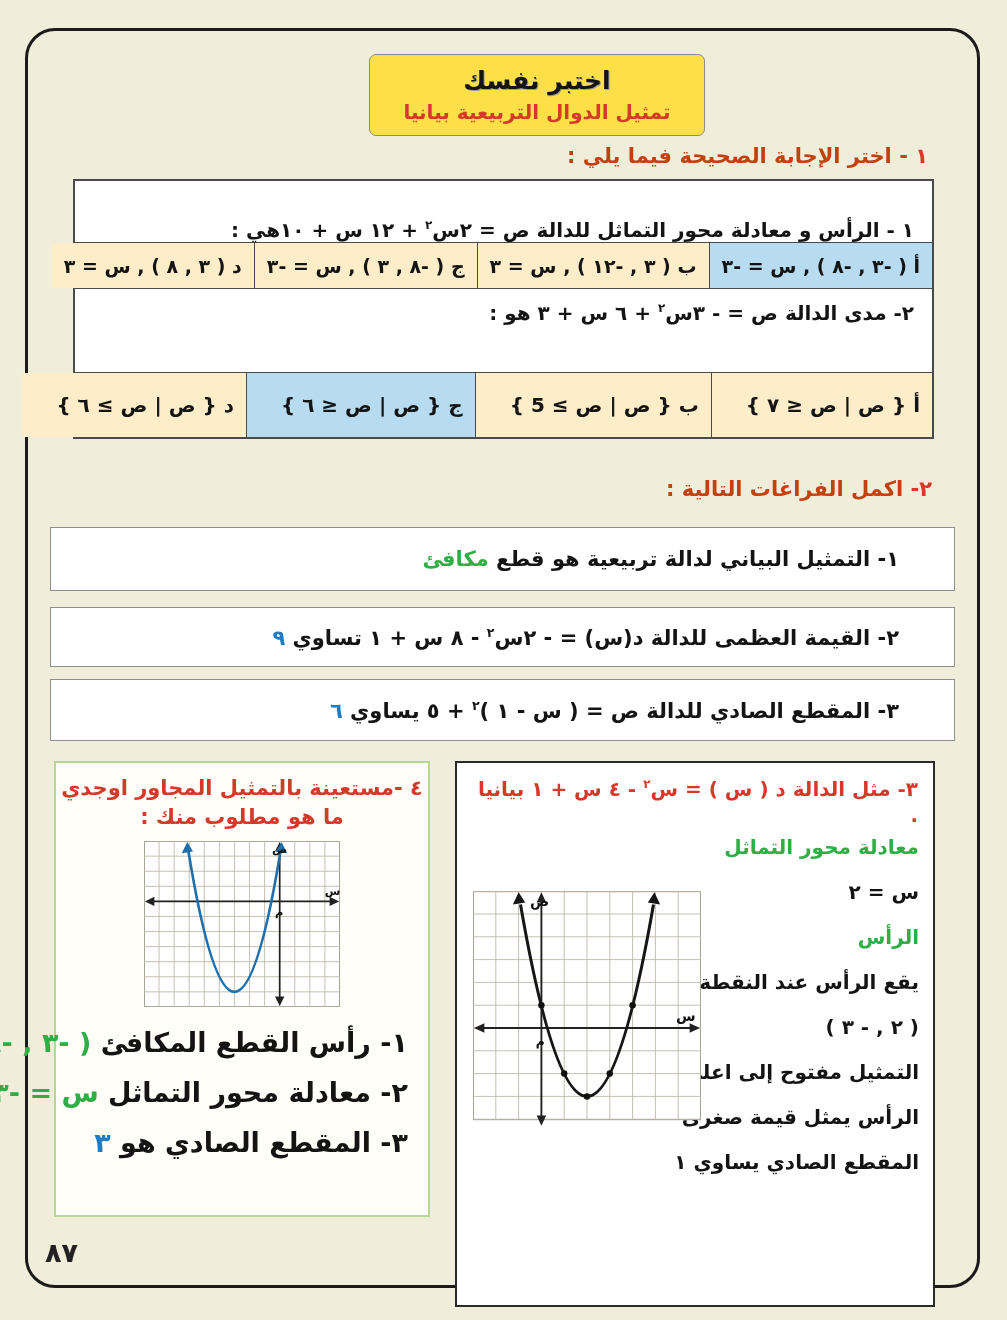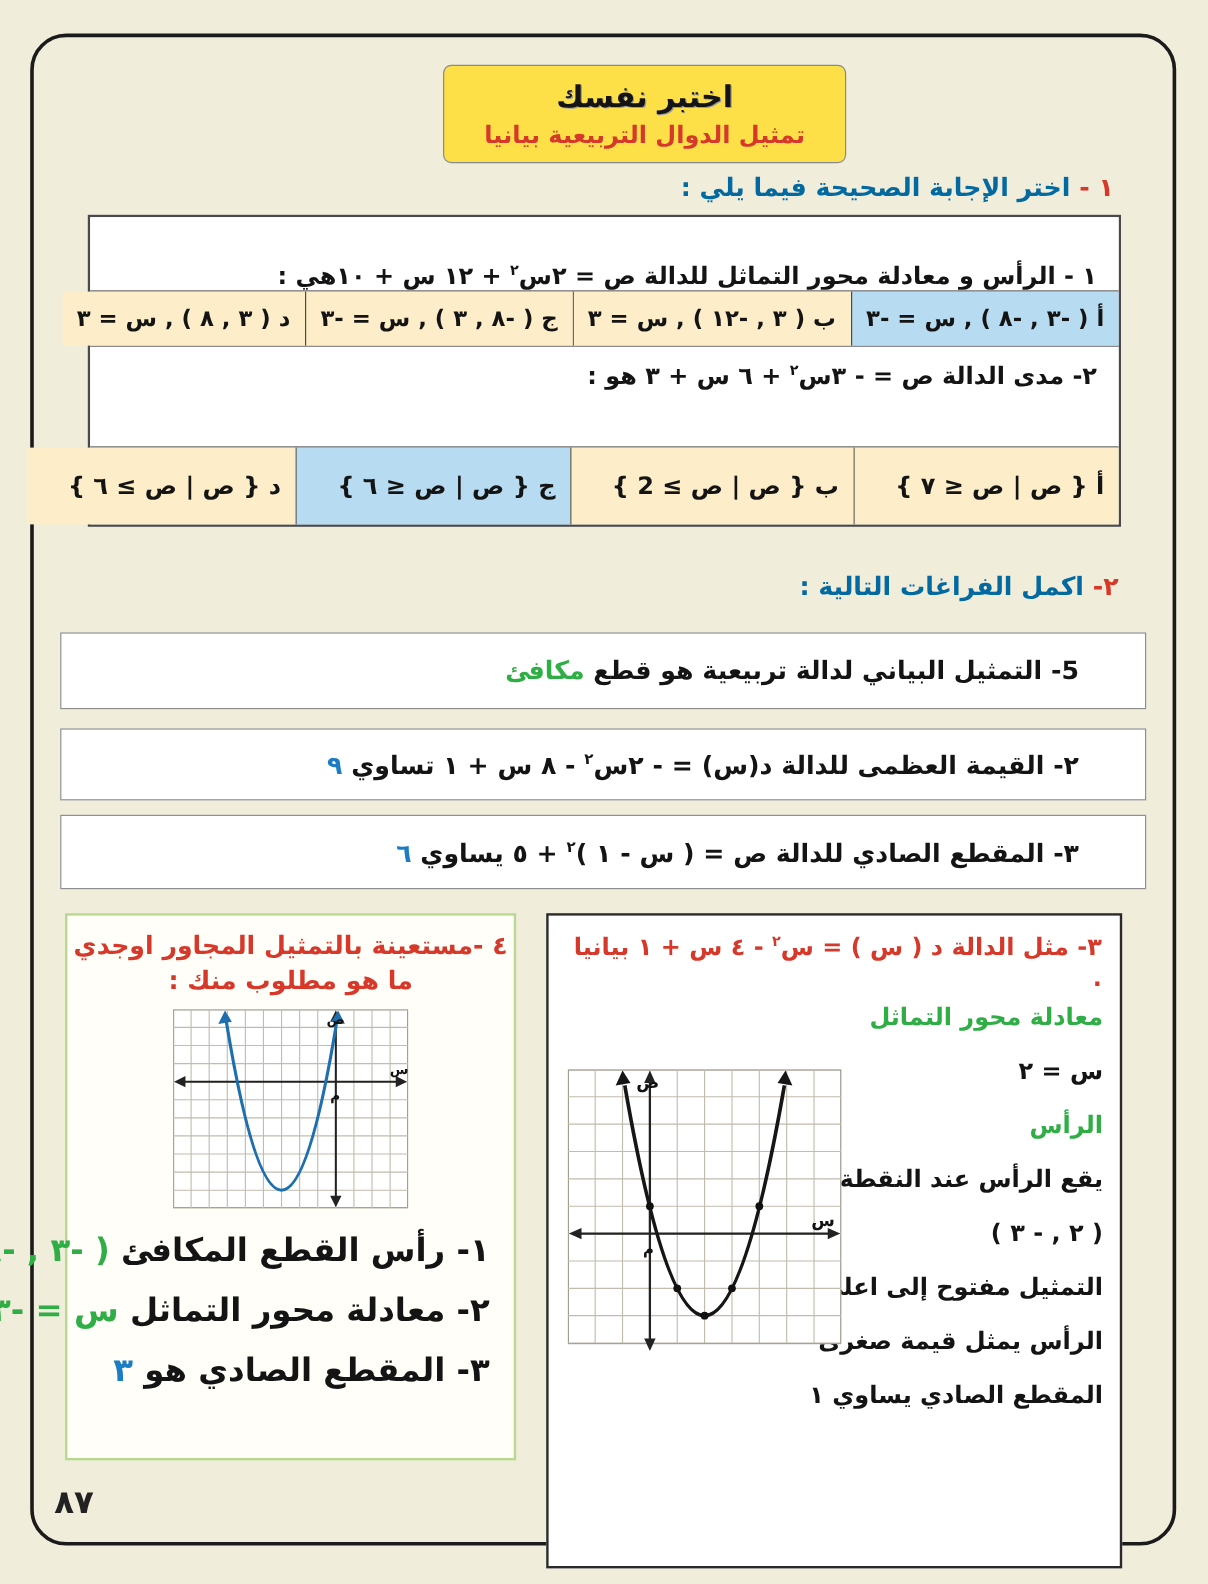--- a/index.html
+++ b/index.html
@@ -10,21 +10,21 @@
 
   .title-box { position:absolute; left:369px; top:54px; width:336px; height:82px; background:#fde047;
     border:1px solid #8a8a8a; border-radius:7px; display:flex; flex-direction:column; align-items:center; justify-content:center; gap:5px; }
   .title-main { font-size:25px; font-weight:bold; color:#141414; text-shadow:1px 1px 0 #9a9a9a; }
   .title-sub { font-size:20px; font-weight:bold; color:#d6392a; }
 
   .sec-head { position:absolute; font-size:21px; font-weight:bold; white-space:nowrap; }
   .sec1 { top:144px; right:79px; }
   .sec2 { top:477px; right:75px; }
   .sec-num { color:#d6392a; }
-  .sec-txt { color:#0369a1;text-align:right; }
+  .sec-txt { color:#c2410c;text-align:right; }
 
   .qtable { position:absolute; left:73px; top:179px; width:861px; background:#fff; border:2px solid #4a4a4a; }
   .qrow { background:#fff; border-bottom:1.5px solid #4a4a4a; padding:0 18px; display:flex; align-items:flex-end; }
   .qrow1 { height:62px; }
   .qrow2 { height:84px; align-items:flex-start; padding-top:12px;padding-left:36px; }
   .qtext { font-size:20px; font-weight:bold; color:#141414; }
   sup { font-size:0.6em; vertical-align:super; }
   .arow { display:flex; }
   .arow1 { border-bottom:1.5px solid #4a4a4a; }
   .acell { flex:1; border-left:1.5px solid #4a4a4a; background:#fdeec9; display:flex; align-items:center;
@@ -84,33 +84,33 @@
       <div class="acell correct">أ  ( -٣ ,  -٨ )  ,  س = -٣</div>
       <div class="acell">ب  ( ٣ ,  -١٢ )  ,  س = ٣</div>
       <div class="acell">ج  ( -٨ ,  ٣ )  ,  س = -٣</div>
       <div class="acell">د  ( ٣ ,  ٨ )  ,  س = ٣</div>
     </div>
     <div class="qrow qrow2">
       <div class="qtext"><span>٢-  مدى الدالة ص = - ٣س</span><sup>٢</sup><span> + ٦ س + ٣ هو :</span></div>
     </div>
     <div class="arow arow2">
       <div class="acell">أ  { ص | ص ≤ ٧ }</div>
-      <div class="acell">ب  { ص | ص ≥ 2 }</div>
+      <div class="acell">ب  { ص | ص ≥ 5 }</div>
       <div class="acell correct">ج  { ص | ص ≤ ٦ }</div>
       <div class="acell">د  { ص | ص ≥ ٦ }</div>
     </div>
   </div>
 
   <div class="sec-head sec2">
     <span class="sec-num">٢-</span>
     <span class="sec-txt">اكمل الفراغات التالية :</span>
   </div>
 
   <div class="fill-box fb1">
-    <div class="fline"><span>5-  التمثيل البياني لدالة تربيعية هو قطع  </span><span class="ans-green">مكافئ</span></div>
+    <div class="fline"><span>١-  التمثيل البياني لدالة تربيعية هو قطع  </span><span class="ans-green">مكافئ</span></div>
   </div>
   <div class="fill-box fb2">
     <div class="fline"><span>٢-  القيمة العظمى للدالة  د(س) = - ٢س</span><sup>٢</sup><span> - ٨ س + ١ تساوي  </span><span class="ans-blue">٩</span></div>
   </div>
   <div class="fill-box fb3">
     <div class="fline"><span>٣- المقطع الصادي للدالة ص = ( س - ١ )</span><sup>٢</sup><span> + ٥  يساوي  </span><span class="ans-blue">٦</span></div>
   </div>
 
   <div class="panel-right">
     <div class="p3-title"><span>٣- مثل الدالة د ( س ) =  س</span><sup>٢</sup><span> - ٤ س + ١  بيانيا .</span></div>

